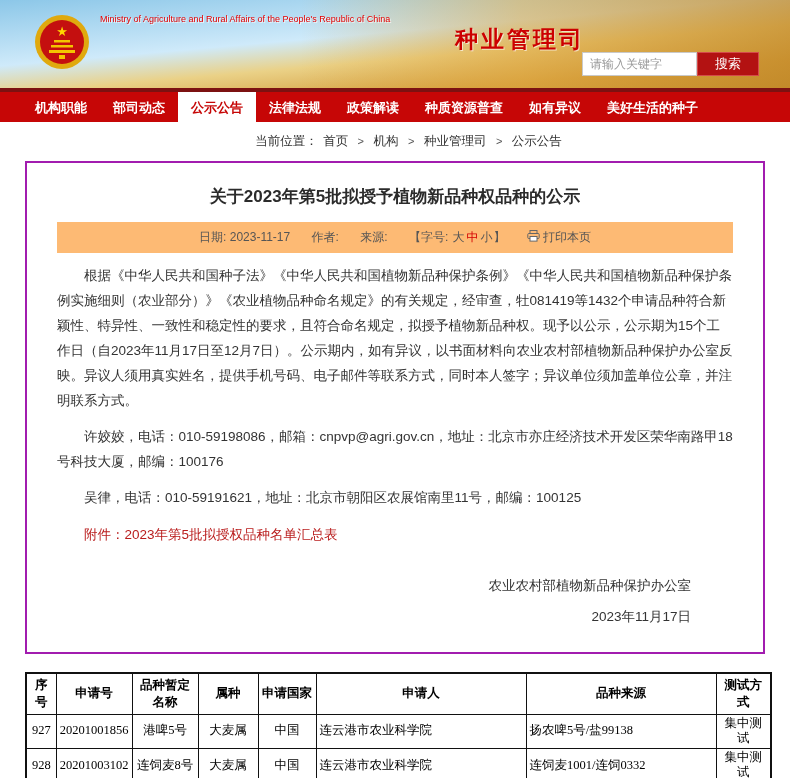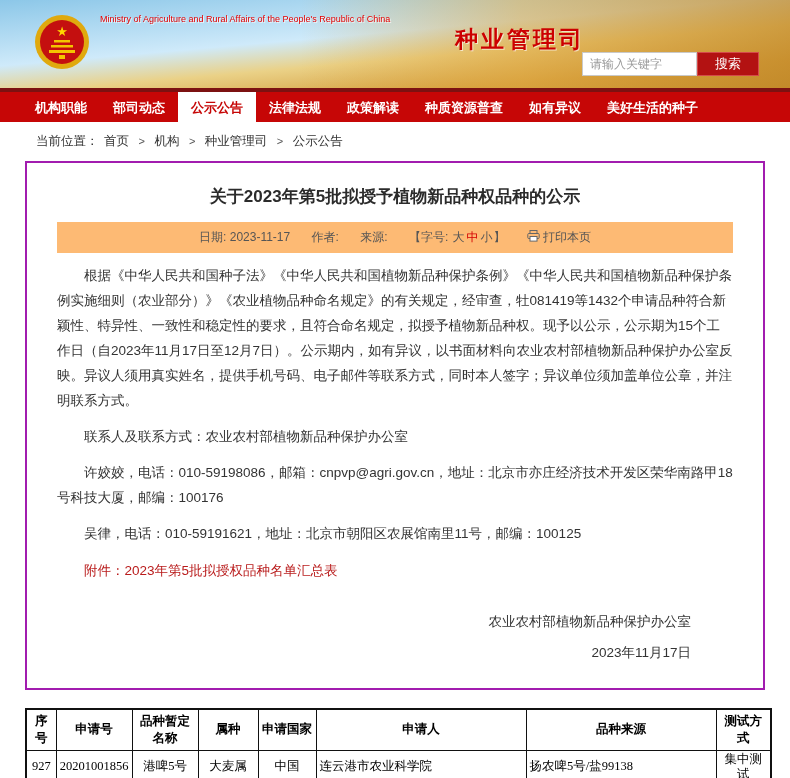--- a/index.html
+++ b/index.html
@@ -29,21 +29,21 @@
     border:1px solid #d54a4a; cursor:pointer; line-height:20px; }
 
   
   .main-nav { height:34px; background:#c60606; border-top:4px solid #7c1111;
     display:flex; align-items:stretch; padding-left:22px; }
   .nav-item { display:flex; align-items:center; padding:16px 13px; color:#fff; font-size:13px;
     font-weight:bold; text-decoration:none; white-space:nowrap; }
   .nav-item.active { background:#fff; color:#c60606; }
 
   
-  .breadcrumb { padding:11px 7px 9px 36px; font-size:12.5px; color:#333; }
+  .breadcrumb { padding:11px 7px 9px 36px; font-size:12.5px; color:#333;text-align:center; }
   .breadcrumb a { color:#333; text-decoration:none; margin:0 2px; }
   .crumb-sep { color:#555; margin:0 4px; font-size:11px; }
 
   
   .content-box { margin:2px 25px 0 25px; border:2px solid #a21caf; background:#fff;
     padding:16px 30px 14px 30px; }
   .article-title { text-align:center; font-size:17px; font-weight:bold; color:#2b2b2b;
     margin:6px 0 14px 0; }
   .meta-bar { background:#fdba74; text-align:center; padding:7px 0; font-size:12px;
     color:#555; margin-bottom:10px; }
@@ -126,21 +126,20 @@
     <span class="m"><span>【字号: </span><span class="size-opt">大</span><span class="size-opt mid">中</span><span class="size-opt">小</span><span>】</span></span>
     <span class="m print-link"><svg class="print-icon" width="13" height="12" viewBox="0 0 13 12">
           <rect x="3" y="0.5" width="7" height="3" fill="none" stroke="#666"></rect>
           <rect x="0.8" y="3.5" width="11.4" height="5" rx="1" fill="none" stroke="#666"></rect>
           <rect x="3" y="6.5" width="7" height="4.6" fill="#fff" stroke="#666"></rect>
         </svg><span>打印本页</span></span>
   </div>
 
   <div class="article-body">
     <p>根据《中华人民共和国种子法》《中华人民共和国植物新品种保护条例》《中华人民共和国植物新品种保护条例实施细则（农业部分）》《农业植物品种命名规定》的有关规定，经审查，牡081419等1432个申请品种符合新颖性、特异性、一致性和稳定性的要求，且符合命名规定，拟授予植物新品种权。现予以公示，公示期为15个工作日（自2023年11月17日至12月7日）。公示期内，如有异议，以书面材料向农业农村部植物新品种保护办公室反映。异议人须用真实姓名，提供手机号码、电子邮件等联系方式，同时本人签字；异议单位须加盖单位公章，并注明联系方式。</p>
-    <p>联系人及联系方式：农业农村部植物新品种保护办公室</p>
     <p>许姣姣，电话：010-59198086，邮箱：cnpvp@agri.gov.cn，地址：北京市亦庄经济技术开发区荣华南路甲18号科技大厦，邮编：100176</p>
     <p>吴律，电话：010-59191621，地址：北京市朝阳区农展馆南里11号，邮编：100125</p>
     <div class="attachment-line">附件：2023年第5批拟授权品种名单汇总表</div>
     <div class="signature">
       <div>农业农村部植物新品种保护办公室</div>
       <div>2023年11月17日</div>
     </div>
   </div>
 </div>
 

